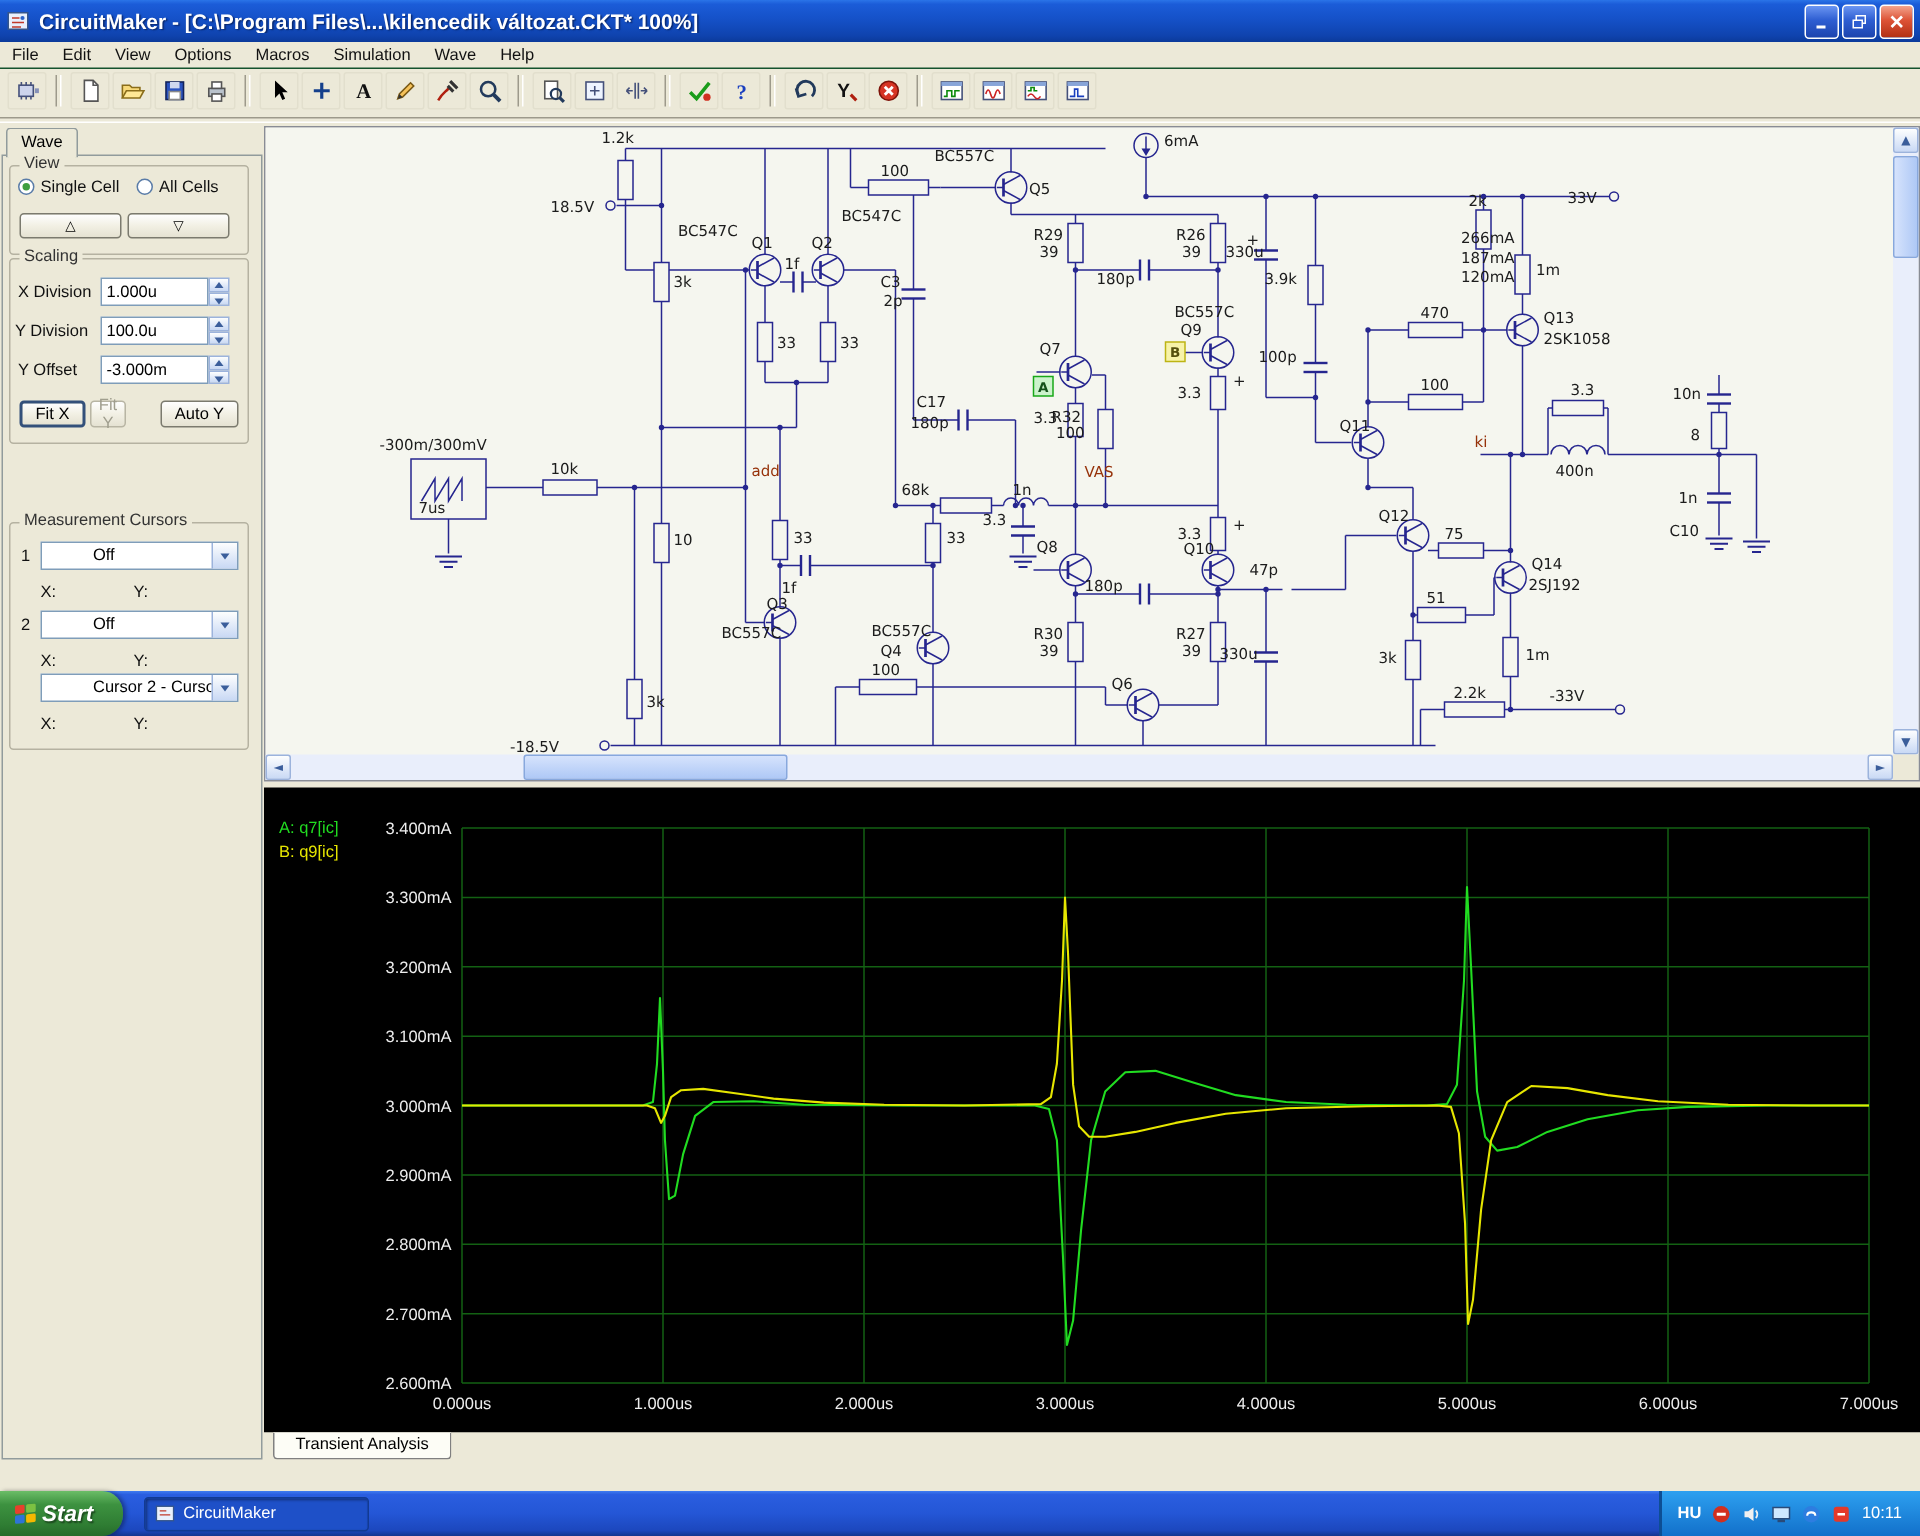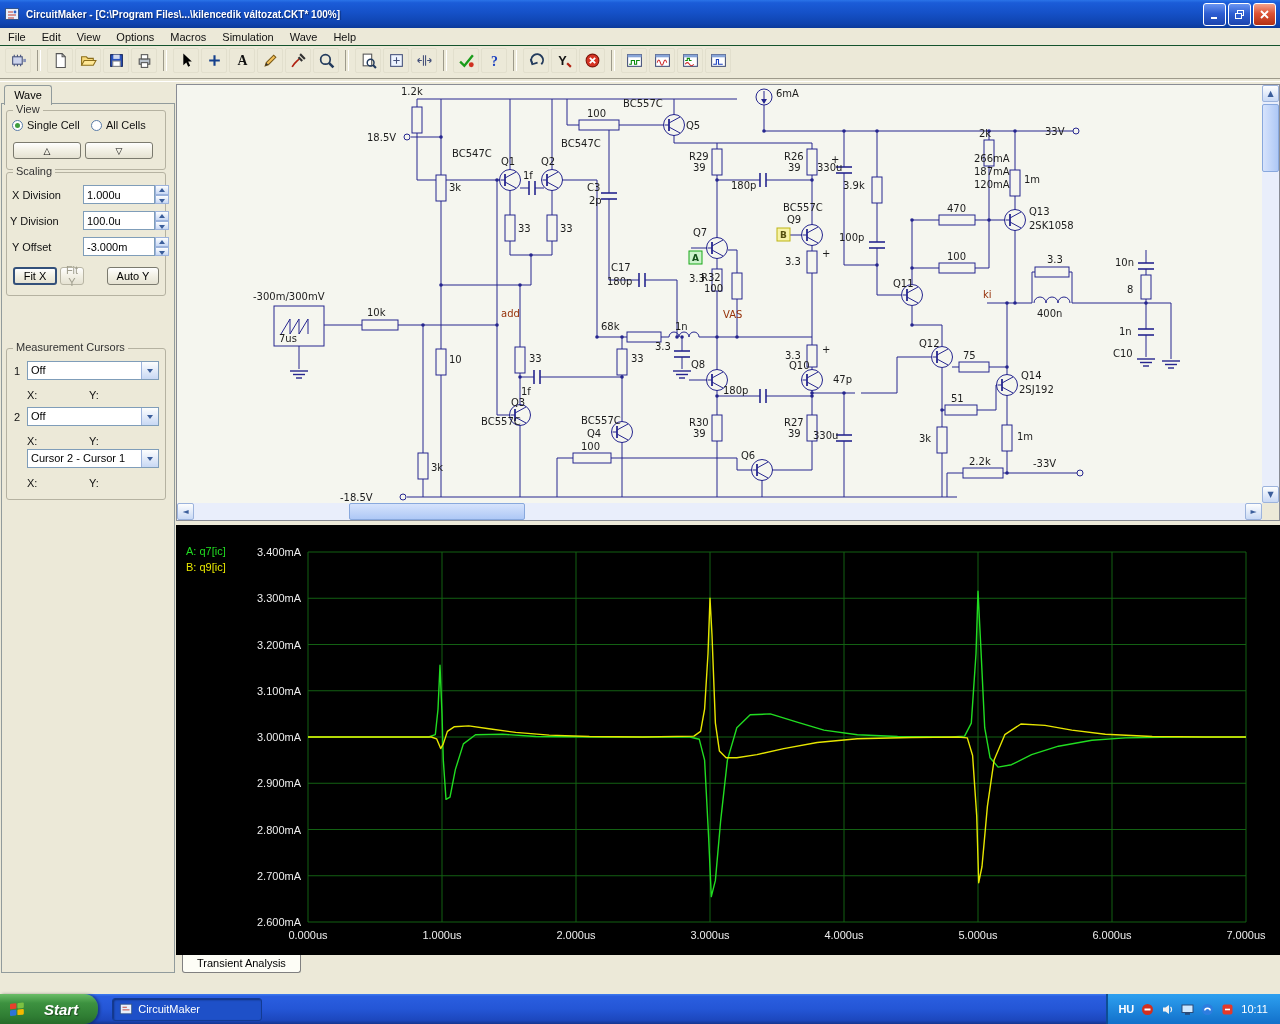--- a/index.html
+++ b/index.html
@@ -9,21 +9,21 @@
     -webkit-font-smoothing:antialiased;
   }
   .abs{position:absolute;}
 
   
   #titlebar{
     left:0;top:0;width:1280px;height:28px;
     background:linear-gradient(180deg,#2a74e8 0%,#1b5cd8 10%,#1551c8 45%,#0f43ae 85%,#0b3a9a 100%);
     display:flex;align-items:center;padding:0 4px;box-sizing:border-box;color:#fff;
   }
-  #titlebar .title{font-size:10px;font-weight:bold;margin-left:6px;white-space:nowrap;
+  #titlebar .title{font-size:14px;font-weight:bold;margin-left:6px;white-space:nowrap;
     text-shadow:1px 1px 1px #09276b;flex:1;overflow:hidden;}
   .winbtn{width:21px;height:21px;border:1px solid #fff;border-radius:3px;margin-left:2px;
     display:flex;align-items:center;justify-content:center;}
   .winbtn.blue{background:linear-gradient(180deg,#6a95f2,#2e5ed2 45%,#1c44ae);}
   .winbtn.red{background:linear-gradient(180deg,#f3a38c,#dd5336 45%,#b23014);}
 
   
   #menubar{left:0;top:28px;width:1280px;height:17px;background:#ece9d8;
     display:flex;align-items:center;font-size:11px;border-bottom:4px solid #14532d;}
   .mitem{padding:1px 8px;color:#111;}
@@ -47,30 +47,30 @@
   .gtitle{position:absolute;top:-8px;left:6px;background:#ece9d8;padding:0 3px;color:#333;}
   .plabel{position:absolute;color:#111;}
   .radio{width:11px;height:11px;border-radius:50%;border:1px solid #5a7ca8;background:#fff;
     display:inline-block;vertical-align:-2px;margin-right:4px;box-sizing:border-box;}
   .radio.checked::after{content:'';display:block;width:5px;height:5px;margin:2px;border-radius:50%;background:#3f9e3f;}
   .xpbtn{position:absolute;background:linear-gradient(180deg,#fefefe,#f2f0e4 50%,#e5e2d2);
     border:1px solid #7b7a6e;border-radius:3px;font-size:11px;font-family:"Liberation Sans",sans-serif;
     display:flex;align-items:center;justify-content:center;padding:0;}
   .xpbtn.def{border:2px solid #33507a;}
   .xpbtn.disabled{color:#a09e8e;border-color:#b8b5a4;}
-  .spin{position:absolute;height:19px;display:flex;margin-left:16px;}
+  .spin{position:absolute;height:19px;display:flex;}
   .spin input{width:72px;height:19px;box-sizing:border-box;border:1px solid #7f9db9;
     font-size:11px;font-family:"Liberation Sans",sans-serif;padding:0 3px;}
   .spinbtns{width:14px;height:19px;display:flex;flex-direction:column;}
   .sbtn{flex:1;border:1px solid #9cb3dc;background:linear-gradient(180deg,#fdfefe,#c8d8f4);position:relative;}
   .sbtn.up::after{content:'';position:absolute;left:3px;top:2px;border-left:3px solid transparent;
     border-right:3px solid transparent;border-bottom:4px solid #3b5e9b;}
   .sbtn.dn::after{content:'';position:absolute;left:3px;top:3px;border-left:3px solid transparent;
     border-right:3px solid transparent;border-top:4px solid #3b5e9b;}
-  .combo{position:absolute;height:19px;background:#fff;border:1px solid #7f9db9;display:flex;box-sizing:border-box;}
+  .combo{position:absolute;height:19px;background:#fff;border:1px solid #7f9db9;display:flex;box-sizing:border-box;padding-left:31px;}
   .combo .cval{flex:1;padding:2px 3px;font-size:11px;white-space:nowrap;overflow:hidden;}
   .combo .cbtn{width:16px;background:linear-gradient(180deg,#fdfefe,#c8d8f4);border-left:1px solid #9cb3dc;
     display:flex;align-items:center;justify-content:center;}
   .combo .cbtn::after{content:'';border-left:3px solid transparent;border-right:3px solid transparent;
     border-top:4px solid #3b5e9b;}
 
   
   #schematic-area{left:176px;top:84px;width:1104px;height:437px;background:#f5f6ef;
     border:1px solid #898c95;box-sizing:border-box;}
   #schematic-svg{position:absolute;left:0;top:0;}
@@ -88,21 +88,21 @@
   #wave-tabs{left:176px;top:955px;width:1104px;height:20px;background:#ece9d8;display:flex;align-items:flex-start;}
   .wtab{margin-left:6px;height:17px;line-height:16px;padding:0 14px;background:#fdfdf6;
     border:1px solid #808080;border-top:none;font-size:11px;border-radius:0 0 3px 3px;}
 
   
   #taskbar{left:0;top:994px;width:1280px;height:30px;
     background:linear-gradient(180deg,#3f7cf0 0%,#2a5ee0 8%,#2456d6 50%,#1c47bd 88%,#14368f 100%);
     display:flex;align-items:center;}
   #startbtn{height:30px;padding:0 20px 0 8px;border-radius:0 14px 14px 0;
     background:linear-gradient(180deg,#6bbd67 0%,#3d9240 30%,#2f7d33 75%,#266b2a 100%);
-    display:flex;align-items:center;gap:18px;color:#fff;font-weight:bold;font-style:italic;
+    display:flex;align-items:center;gap:2px;color:#fff;font-weight:bold;font-style:italic;
     font-size:15px;text-shadow:1px 1px 1px #1c4a1e;box-shadow:2px 0 3px rgba(0,0,0,.35);}
   #taskbtn{margin-left:14px;height:23px;width:150px;background:#1e50c8;border:1px solid #123a92;
     border-radius:3px;display:flex;align-items:center;gap:5px;padding:0 6px;box-sizing:border-box;
     color:#fff;font-size:11px;box-shadow:inset 1px 1px 2px rgba(0,0,0,.4);}
   #tray{margin-left:auto;height:30px;background:linear-gradient(180deg,#2da0f0,#1270ca);
     border-left:2px solid #0d4e94;display:flex;align-items:center;gap:7px;padding:0 12px 0 10px;color:#fff;font-size:11px;}
   .trayicon{width:13px;height:13px;display:flex;}
 </style>
 </head>
 <body>

